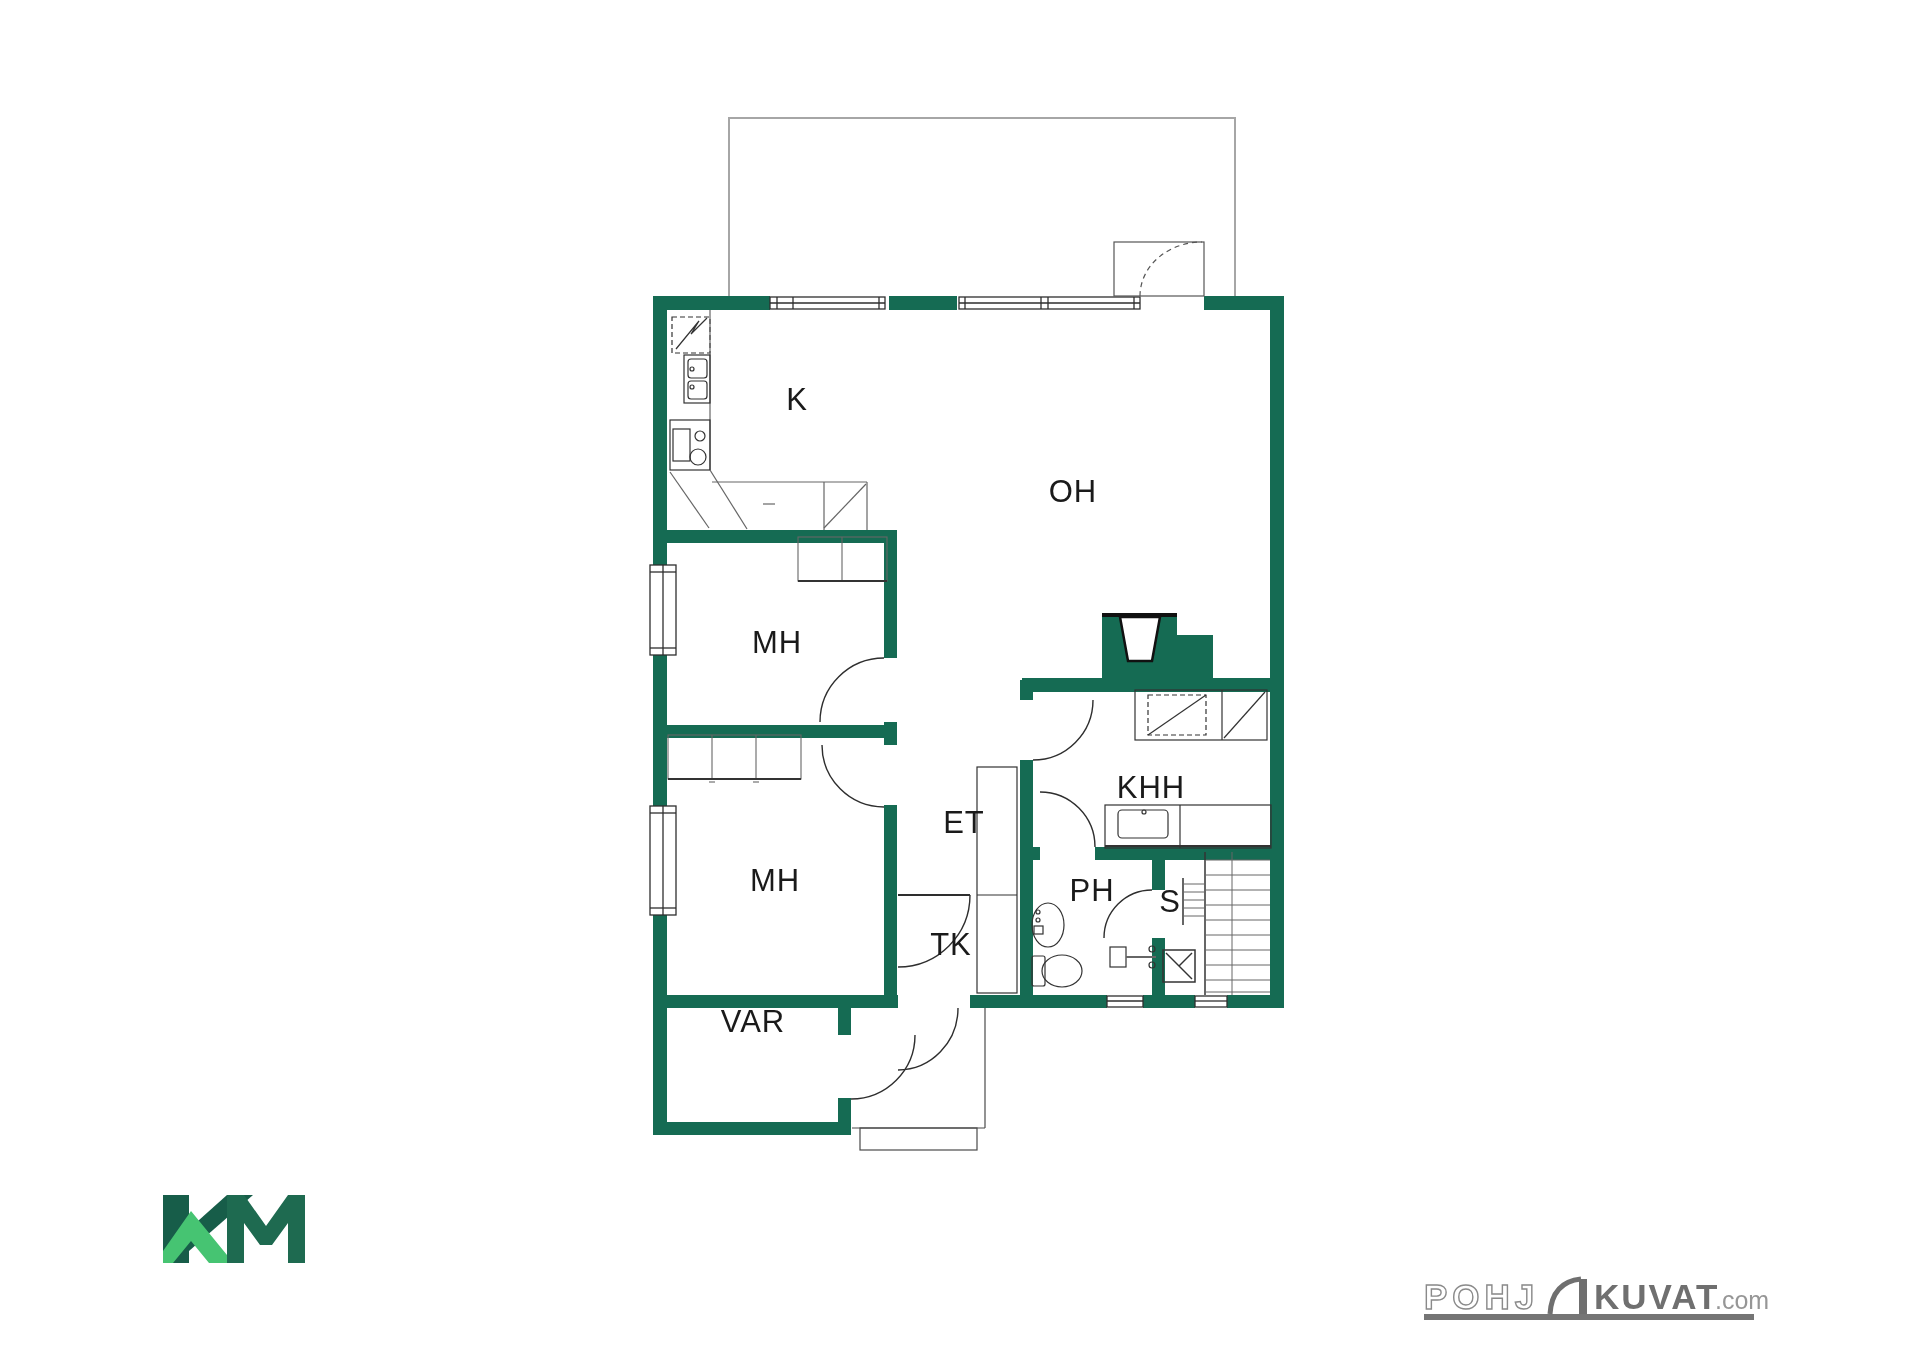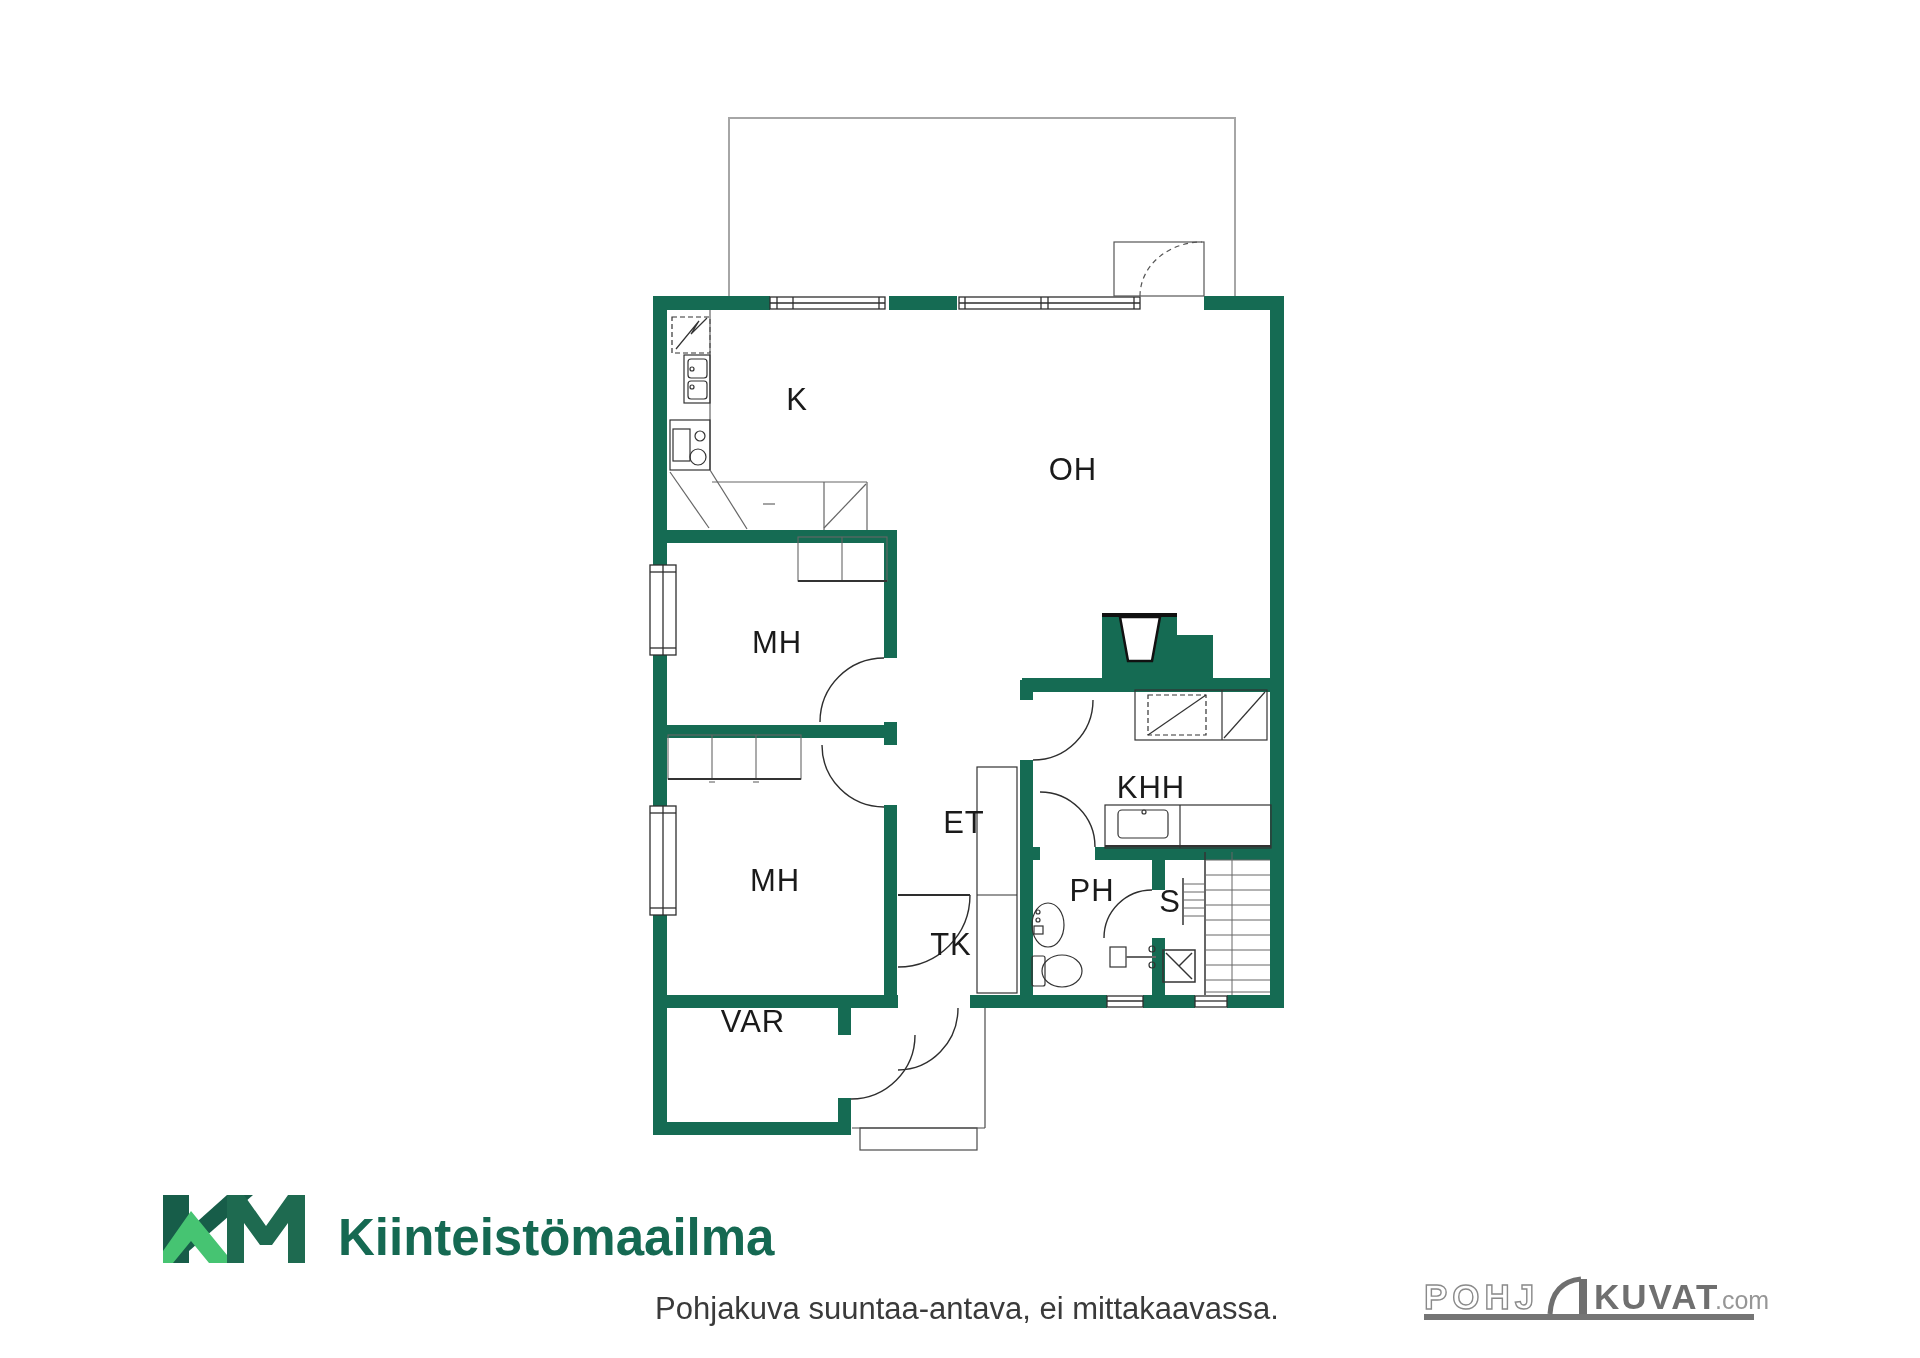--- a/index.html
+++ b/index.html
@@ -244,39 +244,37 @@
     </g>
 
     <g stroke="#4a4a4a" stroke-width="1.2" fill="none">
       <line x1="985" y1="1008" x2="985" y2="1128"></line>
       <line x1="852" y1="1128" x2="985" y2="1128"></line>
       <rect x="860" y="1128" width="117" height="22"></rect>
     </g>
   </svg>
 
   <div class="room-label" style="left:797px;top:400px">K</div>
-  <div class="room-label" style="left:1073px;top:470px">OH</div>
+  <div class="room-label" style="left:1073px;top:492px">OH</div>
   <div class="room-label" style="left:777px;top:643px">MH</div>
   <div class="room-label" style="left:775px;top:881px">MH</div>
   <div class="room-label" style="left:964px;top:823px">ET</div>
   <div class="room-label" style="left:1151px;top:788px">KHH</div>
   <div class="room-label" style="left:951px;top:945px">TK</div>
   <div class="room-label" style="left:1092px;top:891px">PH</div>
   <div class="room-label" style="left:1170px;top:902px">S</div>
   <div class="room-label" style="left:753px;top:1022px">VAR</div>
 
   <svg id="km-logo" width="150" height="68" viewBox="0 0 150 68">
     <rect x="0" y="0" width="26" height="68" fill="#175D49"></rect>
     <polygon points="26,34 64,0 90,0 26,56" fill="#175D49"></polygon>
     <polygon points="64,68 64,0 81,0 103,31 125,0 142,0 142,68 125,68 125,28 109,50 97,50 81,28 81,68" fill="#1E6A50"></polygon>
     <polygon points="28,16 64,60 64,68 46,68 28,46 10,68 0,68 0,56" fill="#46C472"></polygon>
   </svg>
-  <div id="company-name">Kiinteistömaailma</div>
-
-  <div id="disclaimer">Pohjakuva suuntaa-antava, ei mittakaavassa.</div>
+
 
   <svg id="pk-logo" width="350" height="60" viewBox="0 0 350 60">
     <rect x="6" y="48" width="330" height="6" fill="#757575"></rect>
     <text x="6" y="43" font-family="Liberation Sans, sans-serif" font-size="35" font-weight="bold" letter-spacing="5" fill="#ffffff" stroke="#8a8a8a" stroke-width="1.4">POHJ</text>
     <path d="M 132 48 Q 134 16 163 13" fill="none" stroke="#6f6f6f" stroke-width="5"></path>
     <rect x="161" y="13" width="8" height="35" fill="#6f6f6f"></rect>
     <text x="176" y="43" font-family="Liberation Sans, sans-serif" font-size="35" font-weight="bold" letter-spacing="2" fill="#6f6f6f">KUVAT</text>
     <text x="297" y="43" font-family="Liberation Sans, sans-serif" font-size="25" fill="#969696">.com</text>
   </svg>
 

